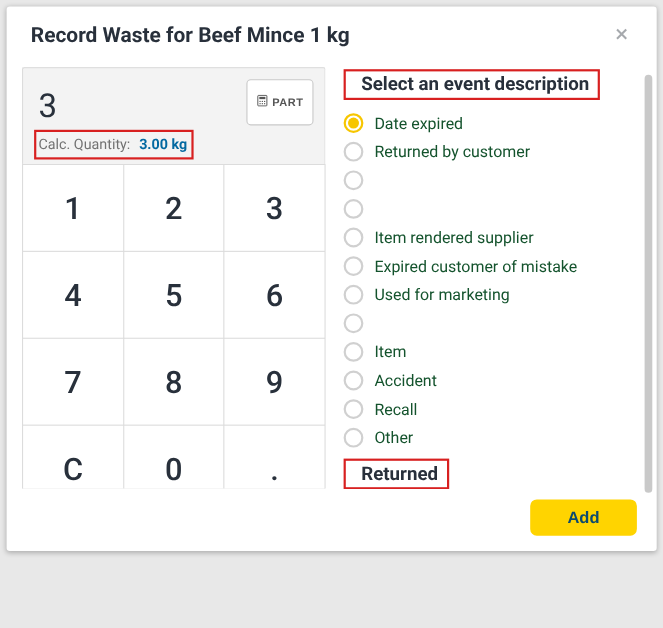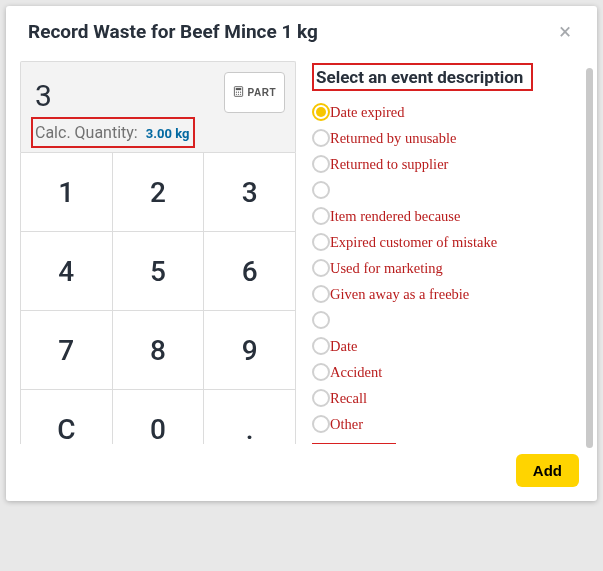--- a/index.html
+++ b/index.html
@@ -89,21 +89,21 @@
     .part-btn svg { width:11px; height:11px; fill:#555; }
     .calc-row {
       display:flex;
       align-items:baseline;
       gap:8px;
       padding: 4px 4px 4px 2px;
       border: 2px solid #d82020;
       margin-top:4px;
       align-self:flex-start;
     }
-    .calc-label { font-size:16px; color:#727272; }
+    .calc-label { font-size:13px; color:#727272; }
     .calc-value { font-size:13px; font-weight:700; color:#0369a1; }
     .keypad {
       display:grid;
       grid-template-columns: repeat(3, 1fr);
       grid-auto-rows: 78px;
       border: 1px solid #dcdcdc;
       border-radius:0 0 2px 2px;
       background:#dcdcdc;
       gap:1px;
     }
@@ -123,34 +123,34 @@
       padding: 12px 2px 0 16px;
       overflow-y:auto;
       position:relative;
     }
     .section-title {
       font-size:17px;
       font-weight:700;
       color:#28303b;
       display:inline-block;
       border: 2px solid #d82020;
-      padding: 2px 8px 2px 2px;
+      padding: 2px 8px 2px 14px;
       margin-bottom:8px;
     }
     .remarks-title {
       margin-top:6px;
     }
     .option {
       display:flex;
       align-items:center;
+      gap:10px;
       padding:4px 0;
       cursor:pointer;
       font-size:14.5px;
-      color:#b91c1c;
-      font-family:Liberation Serif, serif;
+      color:#14532d;
     }
     .radio {
       width:18px;
       height:18px;
       border-radius:50%;
       border:2px solid #d0d0d0;
       flex-shrink:0;
       display:flex;
       align-items:center;
       justify-content:center;
@@ -168,22 +168,22 @@
       display:flex;
       justify-content:flex-end;
       padding: 10px 18px 14px 0;
     }
     .add-btn {
       background:#ffd400;
       border:none;
       border-radius:6px;
       font-size:15px;
       font-weight:600;
-      color:#000000;
-      padding:8px 17px;
+      color:#0c4a6e;
+      padding:8px 34px;
       cursor:pointer;
     }
     
     .scroll-hint {
       position:absolute;
       right:4px;
       top:62px;
       width:7px;
       height:380px;
       background:#c9c9c9;
@@ -245,51 +245,46 @@
 
     <div class="right">
       <div class="section-title">Select an event description</div>
       <div id="options">
           <div class="option">
             <div class="radio selected"></div>
             <span>Date expired</span>
           </div>
           <div class="option">
             <div class="radio"></div>
-            <span>Returned by unusable</span>
-          </div>
-          <div class="option">
-            <div class="radio"></div>
-            <span>Returned to supplier</span>
-          </div>
-          <div class="option">
-            <div class="radio"></div>
-          </div>
-          <div class="option">
-            <div class="radio"></div>
-            <span>Item rendered because</span>
+            <span>Returned by customer</span>
+          </div>
+          <div class="option">
+            <div class="radio"></div>
+          </div>
+          <div class="option">
+            <div class="radio"></div>
+          </div>
+          <div class="option">
+            <div class="radio"></div>
+            <span>Item rendered supplier</span>
           </div>
           <div class="option">
             <div class="radio"></div>
             <span>Expired customer of mistake</span>
           </div>
           <div class="option">
             <div class="radio"></div>
             <span>Used for marketing</span>
           </div>
           <div class="option">
             <div class="radio"></div>
-            <span>Given away as a freebie</span>
-          </div>
-          <div class="option">
-            <div class="radio"></div>
-          </div>
-          <div class="option">
-            <div class="radio"></div>
-            <span>Date</span>
+          </div>
+          <div class="option">
+            <div class="radio"></div>
+            <span>Item</span>
           </div>
           <div class="option">
             <div class="radio"></div>
             <span>Accident</span>
           </div>
           <div class="option">
             <div class="radio"></div>
             <span>Recall</span>
           </div>
           <div class="option">

